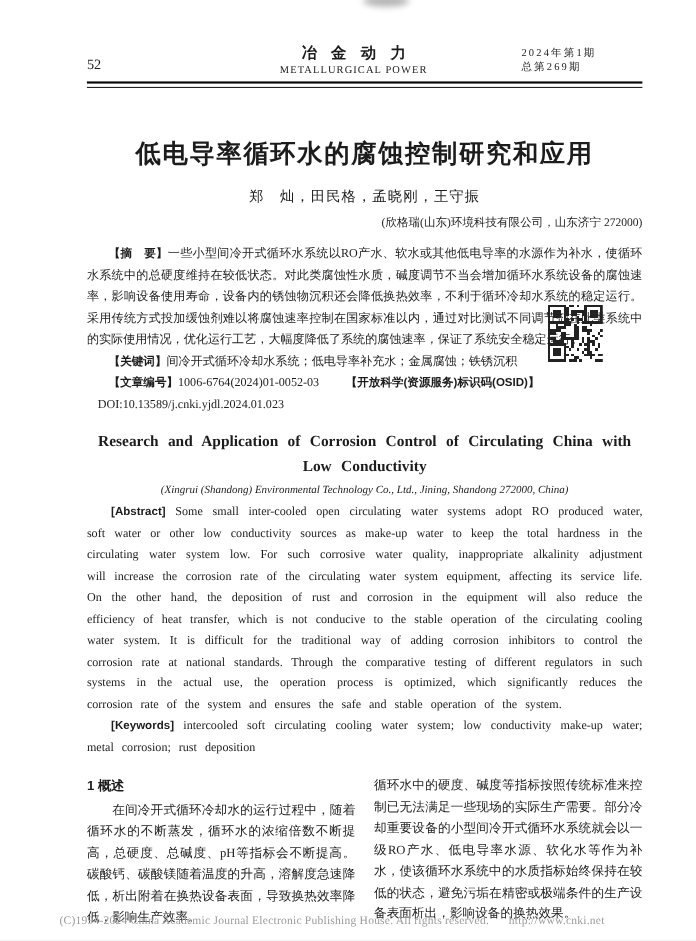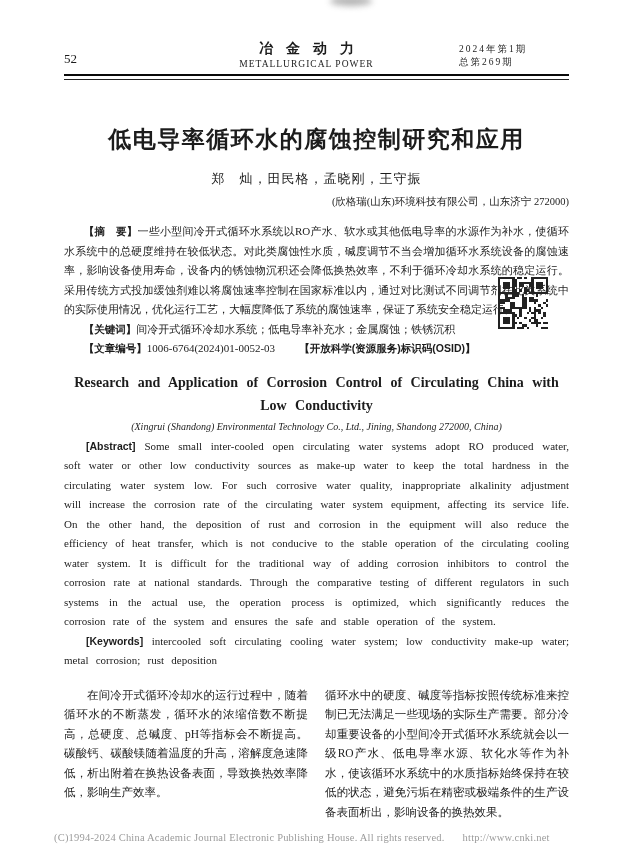--- a/index.html
+++ b/index.html
@@ -5,20 +5,21 @@
   * { margin: 0; padding: 0; box-sizing: border-box; }
   html, body { background: #e8e8e8; }
   .page {
     position: relative;
     width: 633px; height: 855px;
     margin: 0 auto;
     background: #ffffff;
     font-family: "Liberation Serif", "DejaVu Serif", serif;
     color: #1c1c1c;
     overflow: hidden;
+    padding-left: 15px;
   }
   .scan-artifact {
     position: absolute; top: -4px; left: 330px;
     width: 42px; height: 10px; background: #777;
     border-radius: 50%; filter: blur(3px); opacity: .55;
   }
   .content { margin: 0 64px; width: 505px; }
 
   
   .header {
@@ -91,31 +92,33 @@
     <div class="rule"></div>
 
     <div class="title-cn">低电导率循环水的腐蚀控制研究和应用</div>
     <div class="authors-cn">郑　灿，田民格，孟晓刚，王守振</div>
     <div class="affil-cn">(欣格瑞(山东)环境科技有限公司，山东济宁 272000)</div>
 
     <div class="abs-block">
       <p class="abstract-cn"><span class="lbl">【摘　要】</span><span>一些小型间冷开式循环水系统以RO产水、软水或其他低电导率的水源作为补水，使循环水系统中的总硬度维持在较低状态。对此类腐蚀性水质，碱度调节不当会增加循环水系统设备的腐蚀速率，影响设备使用寿命，设备内的锈蚀物沉积还会降低换热效率，不利于循环冷却水系统的稳定运行。采用传统方式投加缓蚀剂难以将腐蚀速率控制在国家标准以内，通过对比测试不同调节剂在此类系统中的实际使用情况，优化运行工艺，大幅度降低了系统的腐蚀速率，保证了系统安全稳定运行。</span></p>
       <p class="meta-line"><span class="lbl">【关键词】</span><span>间冷开式循环冷却水系统；低电导率补充水；金属腐蚀；铁锈沉积</span></p>
       <p class="meta-line"><span class="lbl">【文章编号】</span><span>1006-6764(2024)01-0052-03</span><span class="meta-gap"></span><span class="lbl">【开放科学(资源服务)标识码(OSID)】</span></p>
+      <p class="doi-line">DOI:10.13589/j.cnki.yjdl.2024.01.023</p>
     </div>
 
     <div class="title-en">Research and Application of Corrosion Control of Circulating China with Low Conductivity</div>
     <div class="affil-en">(Xingrui (Shandong) Environmental Technology Co., Ltd., Jining, Shandong 272000, China)</div>
     <div class="abs-en">
       <p><span class="lbl">[Abstract]</span> <span>Some small inter-cooled open circulating water systems adopt RO produced water, soft water or other low conductivity sources as make-up water to keep the total hardness in the circulating water system low. For such corrosive water quality, inappropriate alkalinity adjustment will increase the corrosion rate of the circulating water system equipment, affecting its service life. On the other hand, the deposition of rust and corrosion in the equipment will also reduce the efficiency of heat transfer, which is not conducive to the stable operation of the circulating cooling water system. It is difficult for the traditional way of adding corrosion inhibitors to control the corrosion rate at national standards. Through the comparative testing of different regulators in such systems in the actual use, the operation process is optimized, which significantly reduces the corrosion rate of the system and ensures the safe and stable operation of the system.</span></p>
       <p class="kw-en"><span class="lbl">[Keywords]</span> <span>intercooled soft circulating cooling water system; low conductivity make-up water; metal corrosion; rust deposition</span></p>
     </div>
 
     <div class="columns">
       <div class="col">
+        <div class="sec-heading">1 概述</div>
         <p>在间冷开式循环冷却水的运行过程中，随着循环水的不断蒸发，循环水的浓缩倍数不断提高，总硬度、总碱度、pH等指标会不断提高。碳酸钙、碳酸镁随着温度的升高，溶解度急速降低，析出附着在换热设备表面，导致换热效率降低，影响生产效率。</p>
 
       </div>
       <div class="col">
         <p class="no-indent">循环水中的硬度、碱度等指标按照传统标准来控制已无法满足一些现场的实际生产需要。部分冷却重要设备的小型间冷开式循环水系统就会以一级RO产水、低电导率水源、软化水等作为补水，使该循环水系统中的水质指标始终保持在较低的状态，避免污垢在精密或极端条件的生产设备表面析出，影响设备的换热效果。</p>
 
       </div>
     </div>
   </div>
 

